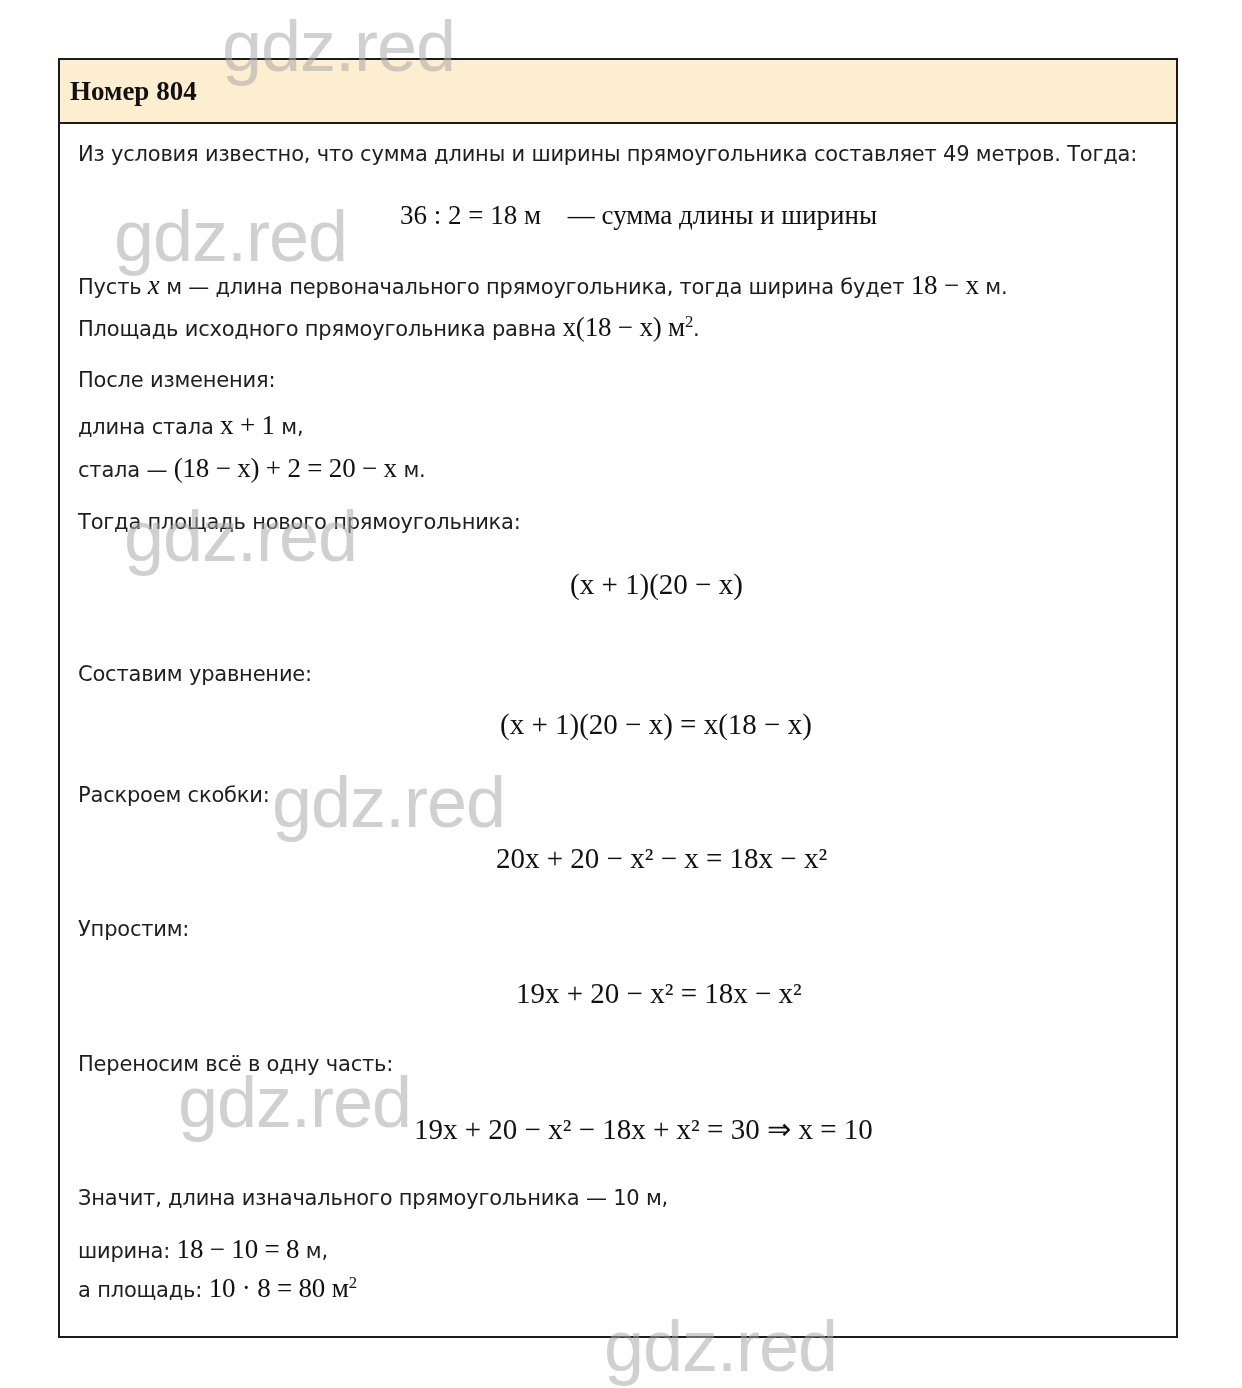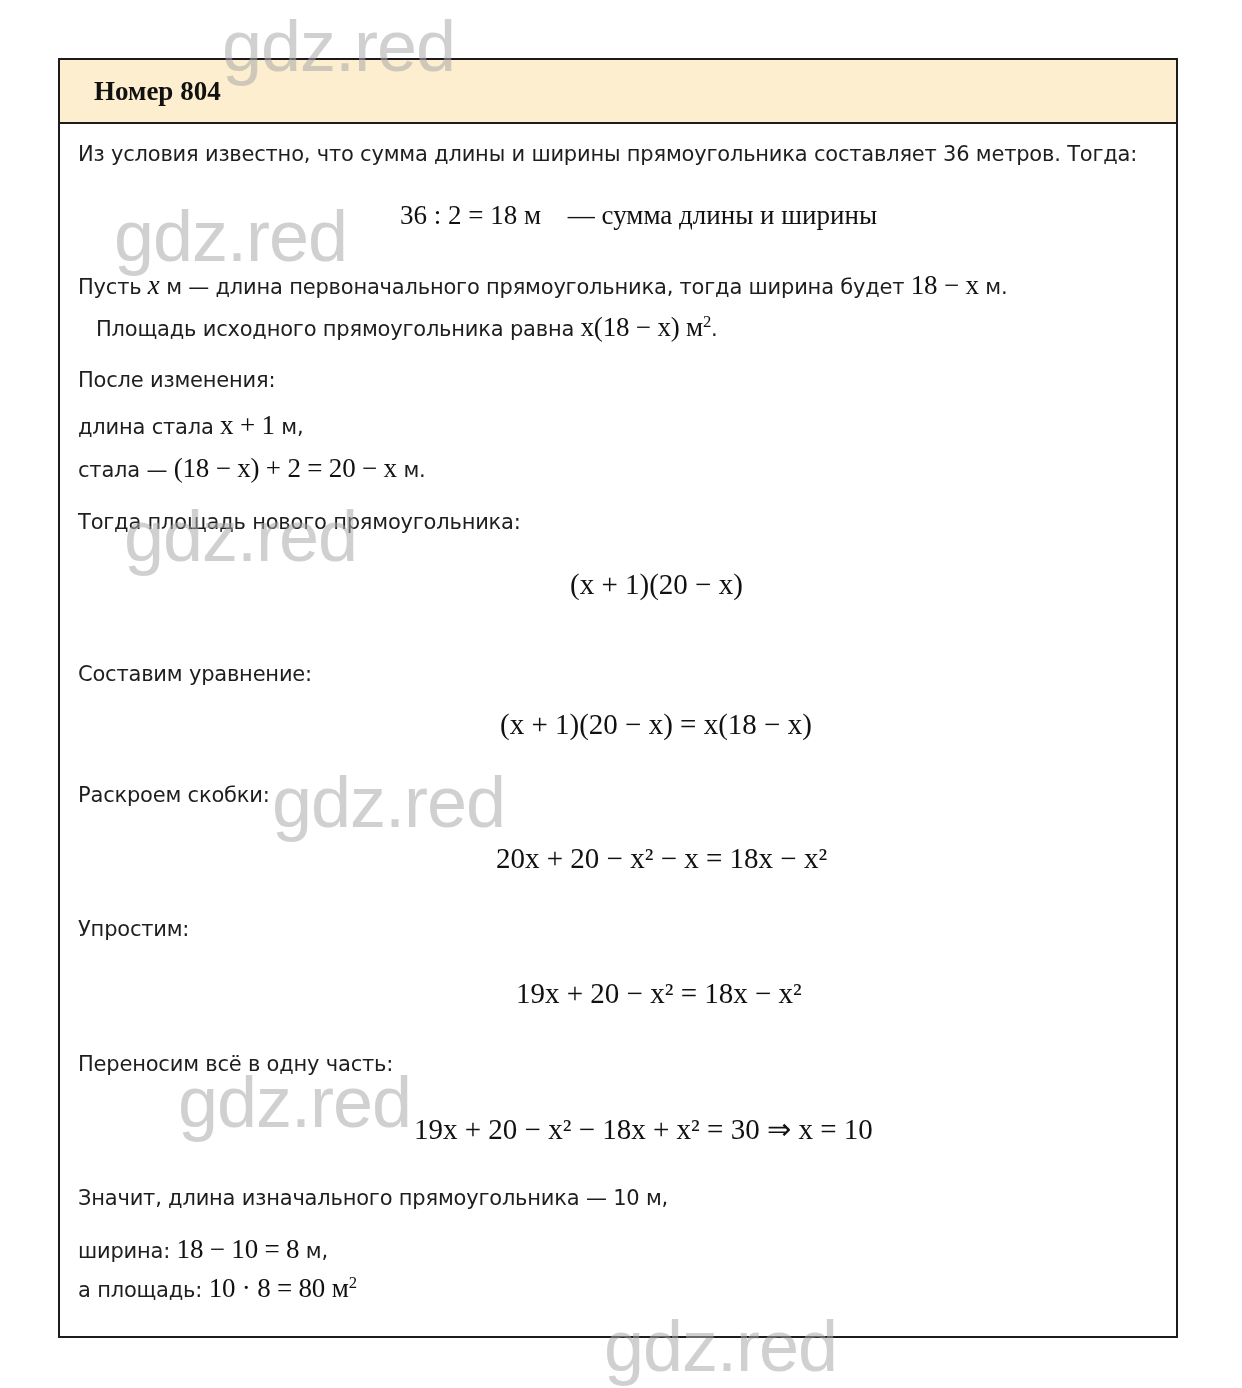--- a/index.html
+++ b/index.html
@@ -15,21 +15,21 @@
       box-sizing: border-box;
     }
     .card-header {
       position: absolute; left: 0; top: 0; right: 0; height: 64px;
       background: #fdeecf; border-bottom: 2px solid #1c1c1c;
       box-sizing: border-box;
     }
     .card-title {
       position: absolute; left: 10px; top: 16px;
       font-family: "Liberation Serif", serif; font-weight: bold;
-      font-size: 27px; color: #111; margin-left: 24px;
+      font-size: 27px; color: #111;
     }
     .txt {
       position: absolute; left: 78px;
       font-family: "DejaVu Sans", sans-serif; font-size: 21px;
       color: #1e1e1e; white-space: nowrap; letter-spacing: -0.2px;
     }
     .math {
       font-family: "Liberation Serif", serif; font-size: 27px; color: #111;
     }
     .mi { font-style: italic; }
@@ -46,36 +46,36 @@
   </style>
 </head>
 <body>
 
 <div class="card">
   <div class="card-header">
     <div class="card-title">Номер 804</div>
   </div>
 </div>
 
-<div class="txt" style="top:142px;">Из условия известно, что сумма длины и ширины прямоугольника составляет 36 метров. Тогда:</div>
+<div class="txt" style="top:142px;">Из условия известно, что сумма длины и ширины прямоугольника составляет 49 метров. Тогда:</div>
 
 <div class="eq" style="left:400px; top:200px; font-size:27px;">
   <span>36 : 2 = 18 м</span>
   <span style="margin-left:20px;">— сумма длины и ширины</span>
 </div>
 
 <div class="txt" style="top:270px;">
   <span>Пусть</span>
   <span class="math mi">x</span>
   <span>м — длина первоначального прямоугольника, тогда ширина будет</span>
   <span class="math">18 − x</span>
   <span>м.</span>
 </div>
 
-<div class="txt" style="top:312px;margin-left:18px;">
+<div class="txt" style="top:312px;">
   <span>Площадь исходного прямоугольника равна</span>
   <span class="math"><span>x(18 − x) м</span><sup>2</sup></span><span>.</span>
 </div>
 
 <div class="txt" style="top:368px;">После изменения:</div>
 
 <div class="txt" style="top:410px;">
   <span>длина стала</span>
   <span class="math">x + 1</span>
   <span>м,</span>

